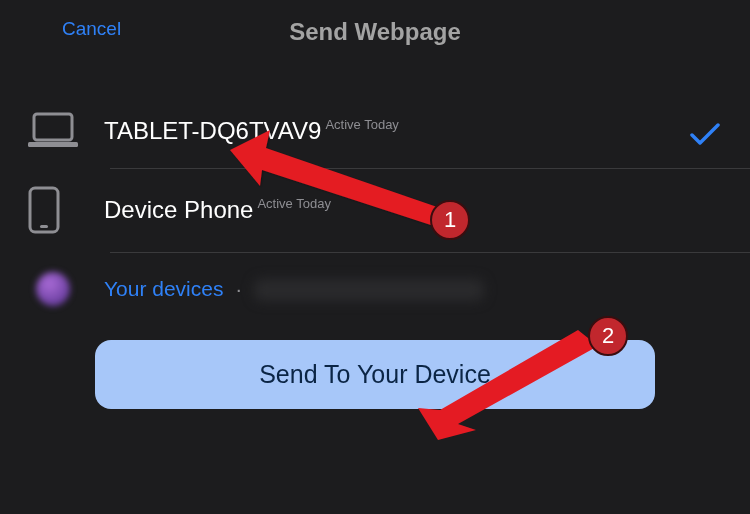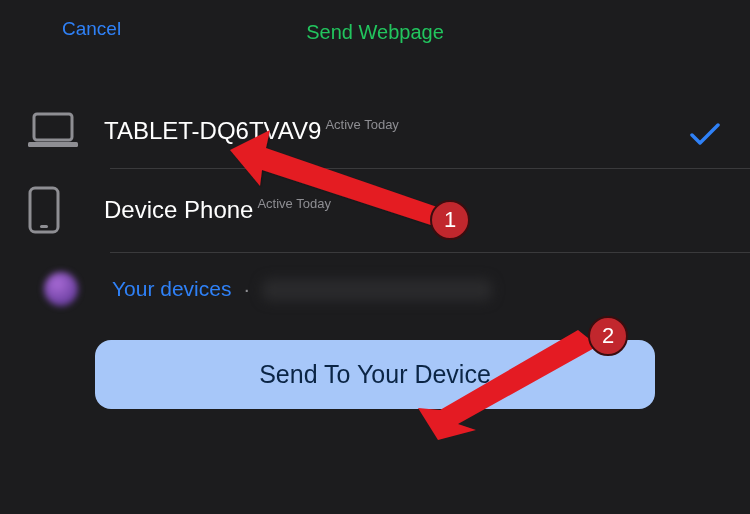--- a/index.html
+++ b/index.html
@@ -22,23 +22,23 @@
     .cancel {
       position: absolute;
       left: 30px;
       top: 18px;
       color: #2f81f7;
       font-size: 19px;
       cursor: pointer;
       margin-left: 32px;
     }
     .title {
-      font-size: 20px;
-      font-weight: 400;
-      color: #22c55e;
+      font-size: 24px;
+      font-weight: 700;
+      color: #a3a3a3;
     }
     .device-list {
       margin-top: 30px;
     }
     .device-row {
       display: flex;
       align-items: center;
       padding: 18px 28px 18px 28px;
       position: relative;
       cursor: pointer;
@@ -76,21 +76,21 @@
     .checkmark {
       color: #2f81f7;
       font-size: 28px;
       position: absolute;
       right: 30px;
       top: 28px;
     }
     .footer-row {
       display: flex;
       align-items: center;
-      padding: 20px 28px 0 40px;
+      padding: 20px 28px 0 32px;
       position: relative;
       text-align: right;
     }
     .footer-row::before {
       content: "";
       position: absolute;
       top: 0; left: 110px; right: 0;
       height: 1px;
       background: #3a3a3c;
     }

